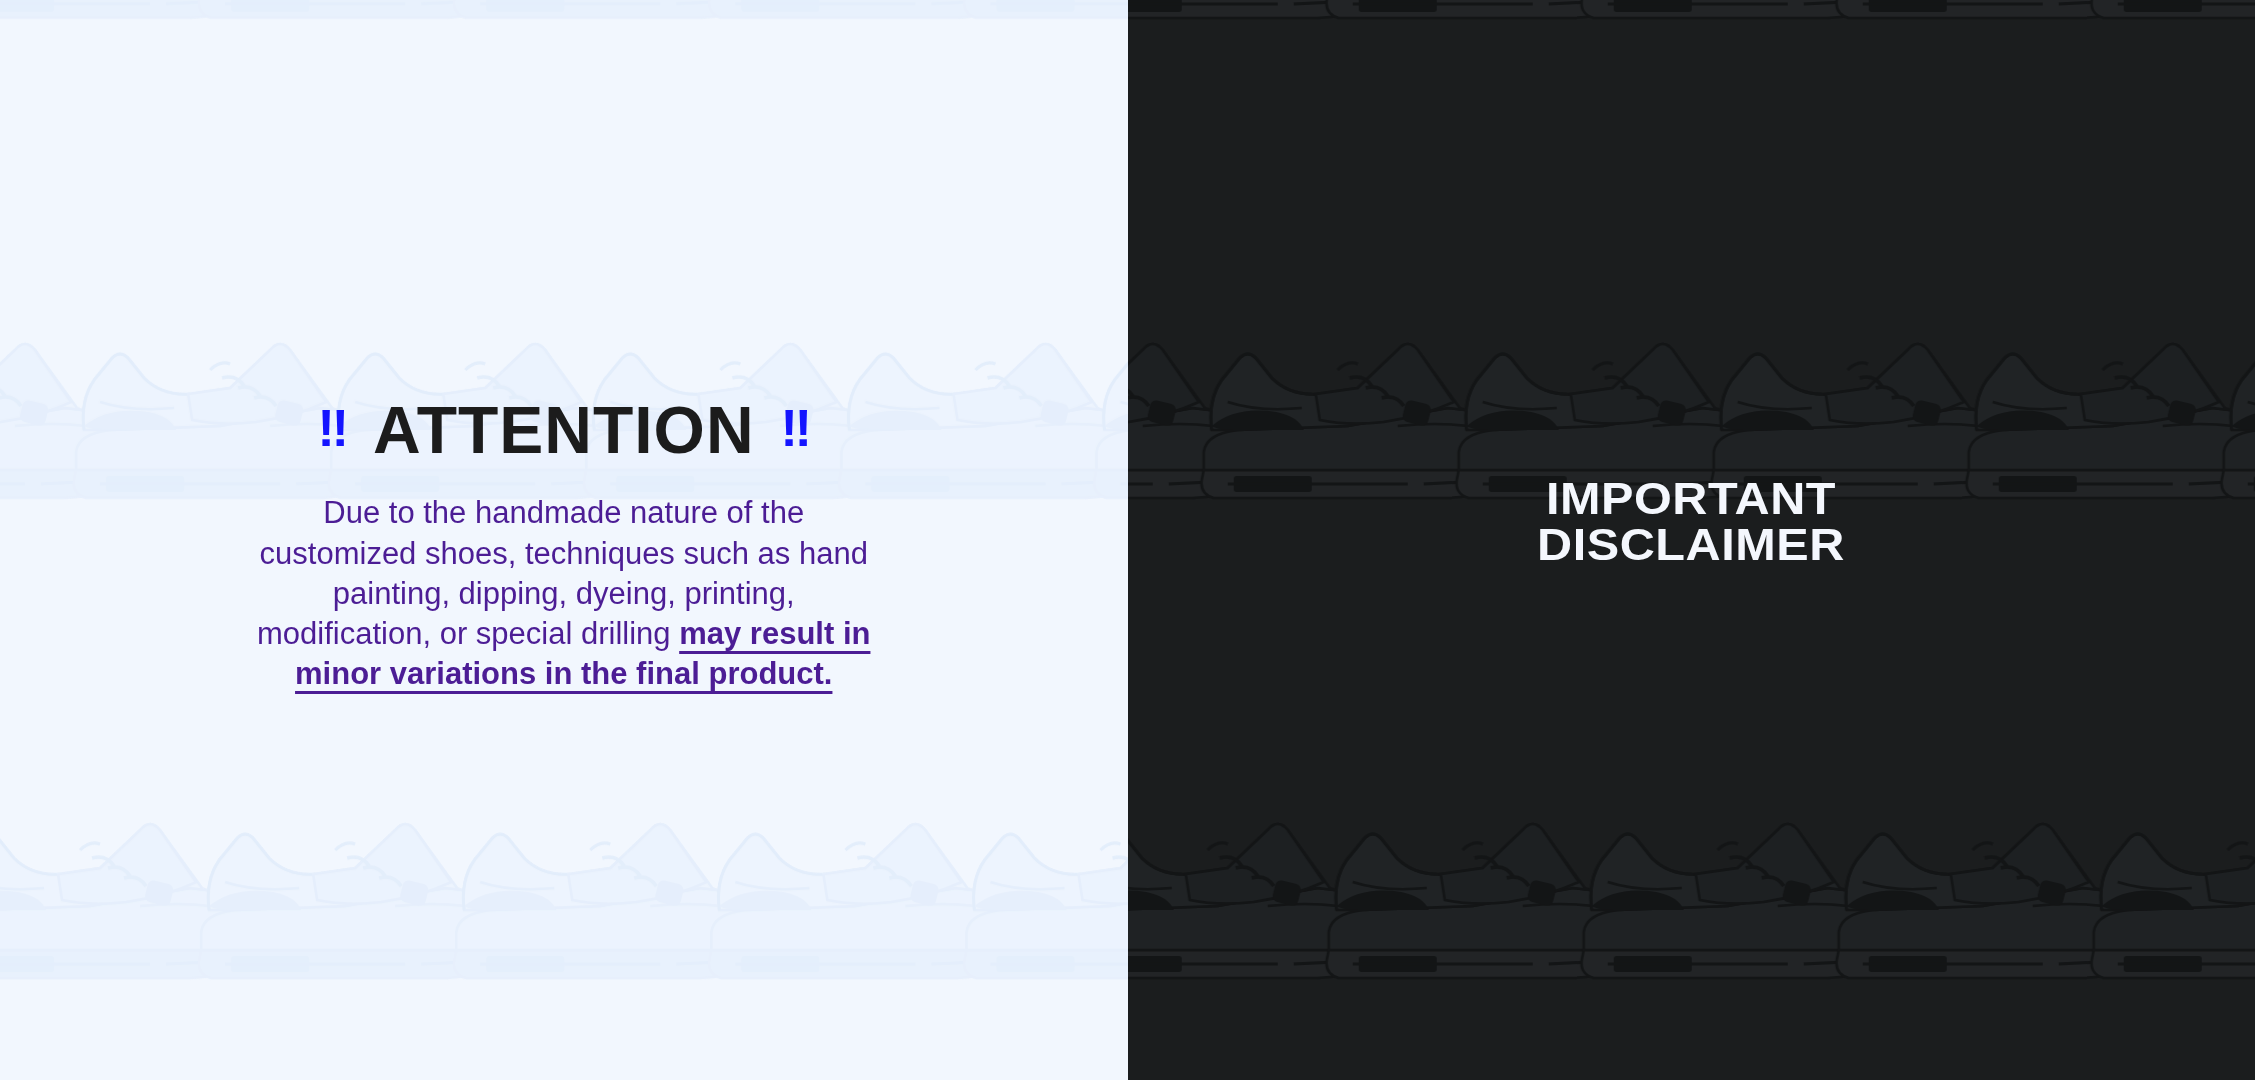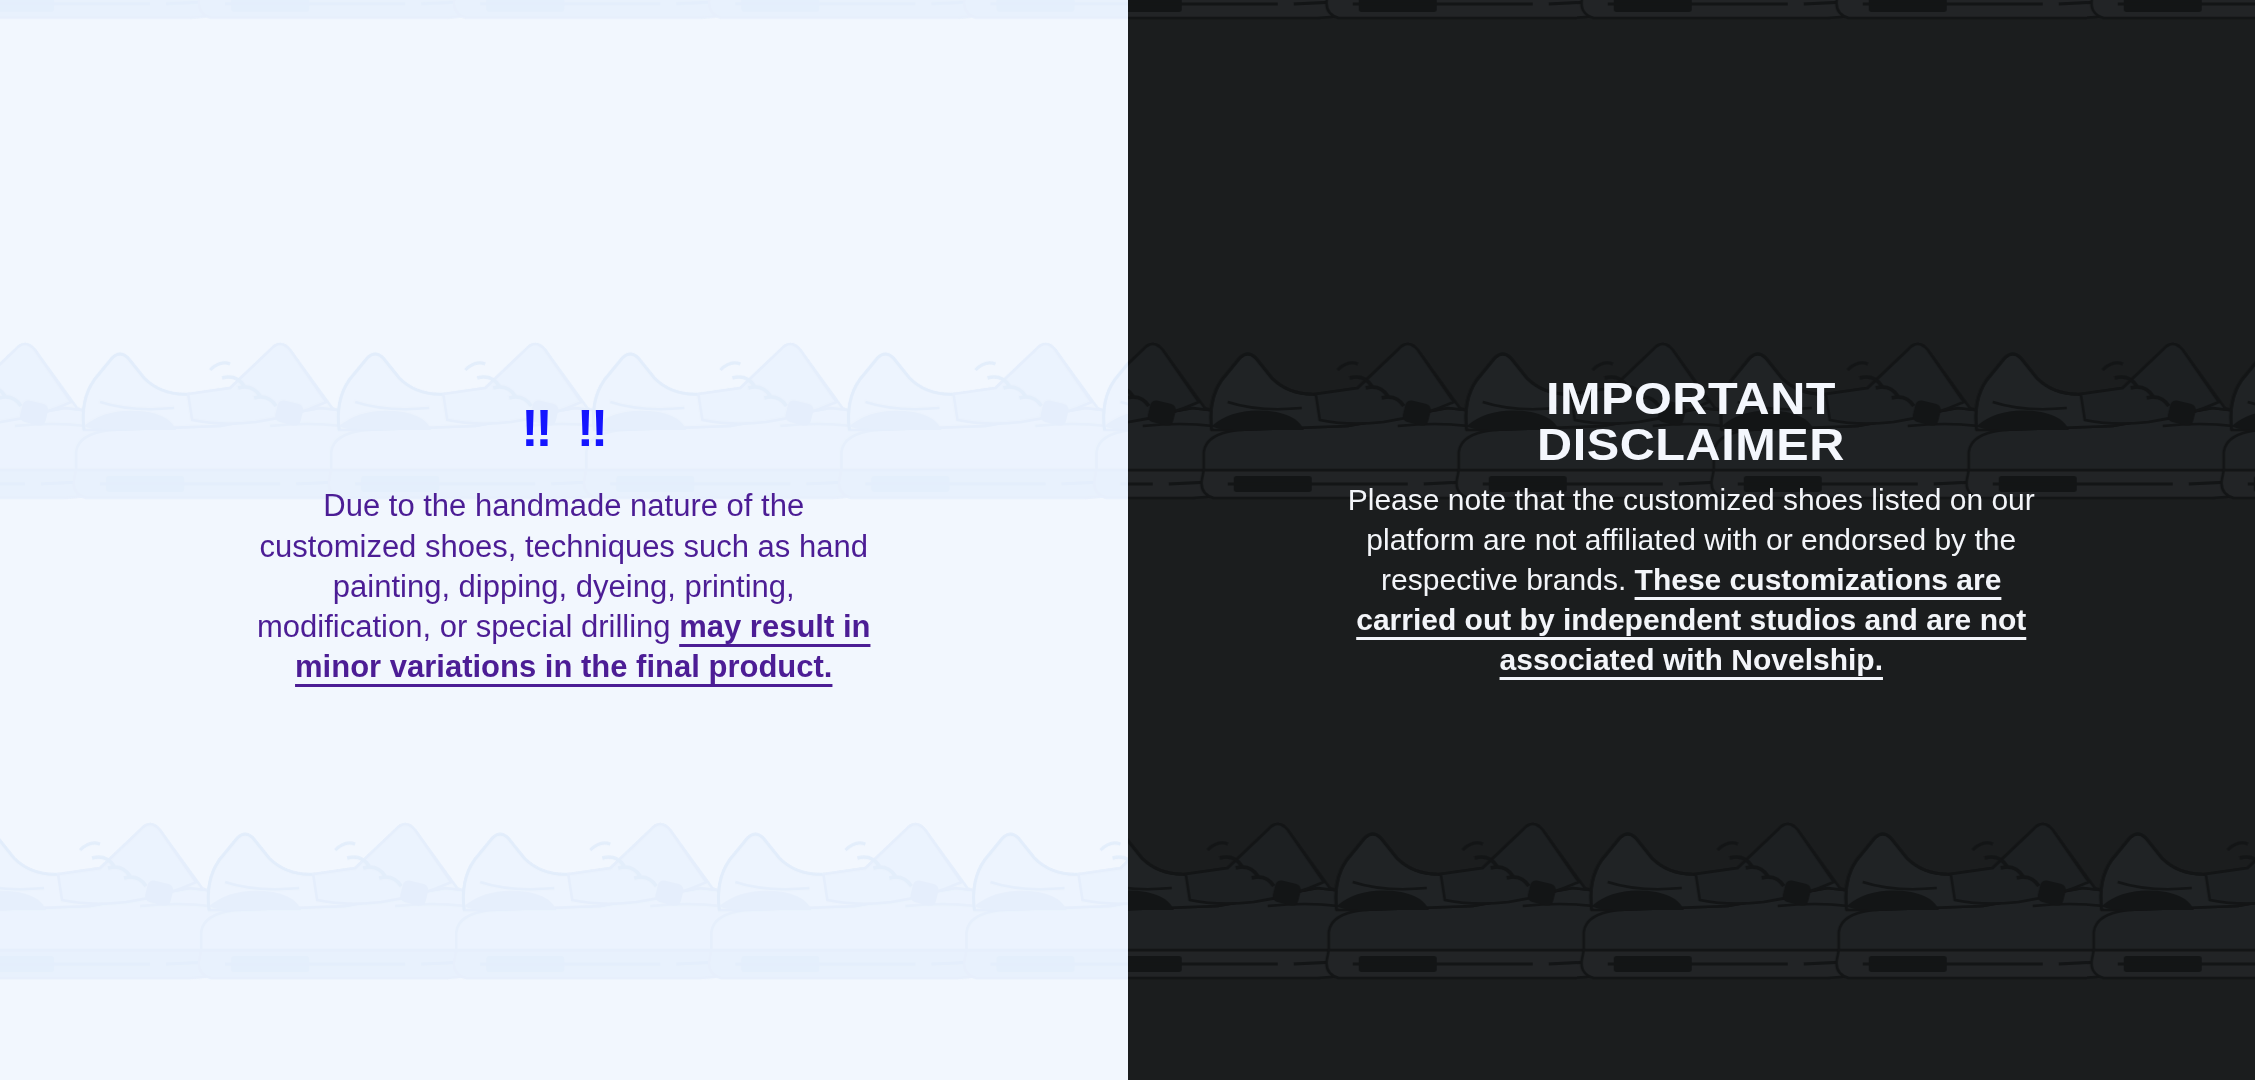--- a/index.html
+++ b/index.html
@@ -191,20 +191,21 @@
           <use href="#shoe-l" x="705" y="810"></use>
           <use href="#shoe-l" x="960" y="810"></use>
         </g>
       </svg>
     </div>
 
     <div class="content">
 
       <h1 class="attention-heading">
         <span class="bangs">‼</span>
+        <span class="attention-word">ATTENTION</span>
         <span class="bangs">‼</span>
       </h1>
 
       <p class="body-light"><span>Due to the handmade nature of the customized shoes, techniques such as hand painting, dipping, dyeing, printing, modification, or special drilling </span><span class="stress">may result in minor variations in the final product.</span></p>
 
     </div>
   </section>
 
   <section class="panel panel-dark">
 
@@ -264,18 +265,17 @@
       </svg>
     </div>
 
     <div class="content">
 
       <h1 class="disclaimer-heading">
         <span class="dl">IMPORTANT</span>
         <span class="dl">DISCLAIMER</span>
       </h1>
 
-      <p class="body-dark"><span>Please note that the customized shoes listed on our platform are not affiliated with or endorsed by the respective brands. </span><span class="stress">These customizations are carried out by independent studios and are not associated with Novelship.</span></p>
 
     </div>
   </section>
 
 </div>
 
 </body></html>

